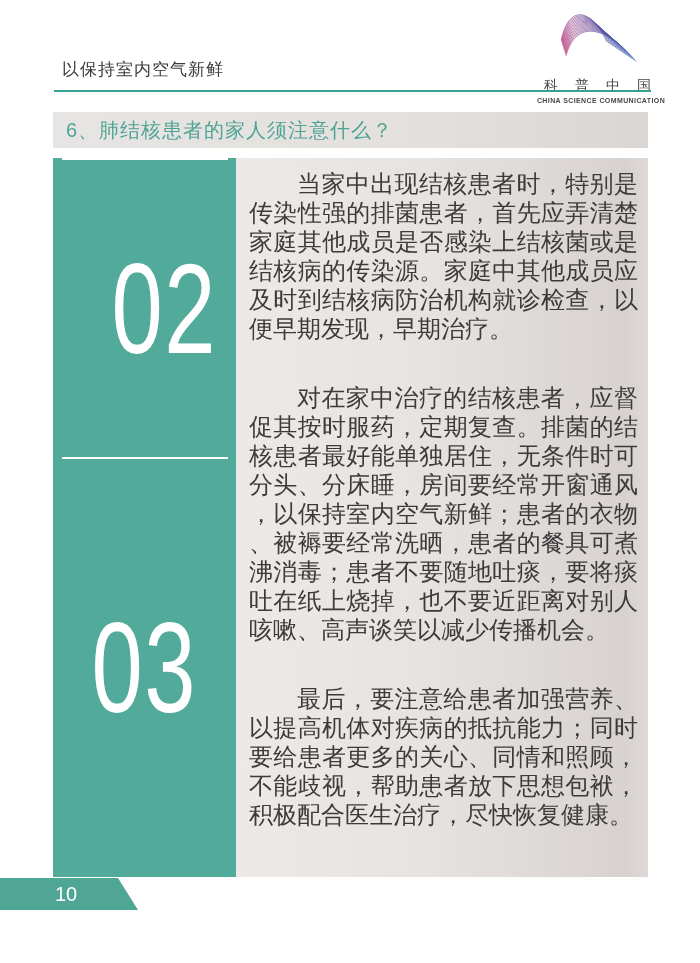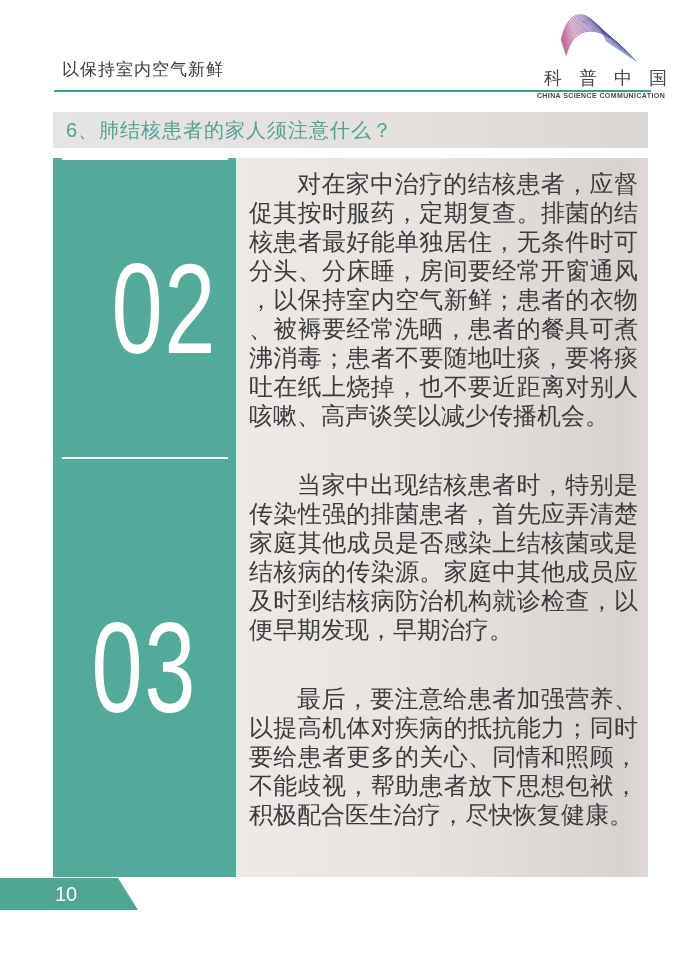--- a/index.html
+++ b/index.html
@@ -6,22 +6,22 @@
   .page{position:relative;width:700px;height:963px;background:#ffffff;overflow:hidden;
         font-family:"Liberation Sans","DejaVu Sans",sans-serif;}
 
   
   .booklet-title{position:absolute;left:62px;top:58px;font-size:17px;color:#3a3a3a;
                  letter-spacing:1px;}
   .header-rule{position:absolute;left:54px;top:90px;width:597px;height:2px;background:#38a090;}
 
   .logo{position:absolute;left:536px;top:5px;width:130px;text-align:center;}
   .logo svg{display:block;margin:0 auto;}
-  .logo-cn{font-size:18px;color:#474747;letter-spacing:17px;text-indent:8px;
-           white-space:nowrap;margin-top:1px;}
+  .logo-cn{font-size:14px;color:#474747;letter-spacing:17px;text-indent:8px;
+           white-space:nowrap;margin-top:12px;}
   .logo-en{font-size:7px;font-weight:bold;color:#474747;letter-spacing:0.4px;
            white-space:nowrap;margin-top:2px;}
 
   
   .title-bar{position:absolute;left:53px;top:112px;width:595px;height:36px;
              background:linear-gradient(90deg,#e7e5e3 0%,#e3e0dd 60%,#dad6d3 100%);
              display:flex;align-items:center;}
   .title-bar h1{margin:0 0 0 13px;font-size:20px;font-weight:normal;color:#4ea394;
                 letter-spacing:1px;}
 
@@ -101,22 +101,22 @@
       <div class="numcell s2">
         <span>02</span>
       </div>
       <div class="sep"></div>
       <div class="numcell s3">
         <span>03</span>
       </div>
     </aside>
 
     <div class="textcol">
+      <p>当家中出现结核患者时，特别是传染性强的排菌患者，首先应弄清楚家庭其他成员是否感染上结核菌或是结核病的传染源。家庭中其他成员应及时到结核病防治机构就诊检查，以便早期发现，早期治疗。</p>
       <p>对在家中治疗的结核患者，应督促其按时服药，定期复查。排菌的结核患者最好能单独居住，无条件时可分头、分床睡，房间要经常开窗通风，以保持室内空气新鲜；患者的衣物、被褥要经常洗晒，患者的餐具可煮沸消毒；患者不要随地吐痰，要将痰吐在纸上烧掉，也不要近距离对别人咳嗽、高声谈笑以减少传播机会。</p>
-      <p>当家中出现结核患者时，特别是传染性强的排菌患者，首先应弄清楚家庭其他成员是否感染上结核菌或是结核病的传染源。家庭中其他成员应及时到结核病防治机构就诊检查，以便早期发现，早期治疗。</p>
       <p>最后，要注意给患者加强营养、以提高机体对疾病的抵抗能力；同时要给患者更多的关心、同情和照顾，不能歧视，帮助患者放下思想包袱，积极配合医生治疗，尽快恢复健康。</p>
     </div>
   </div>
 
   <div class="page-banner">
     <span>10</span>
   </div>
 
 </div>
 

